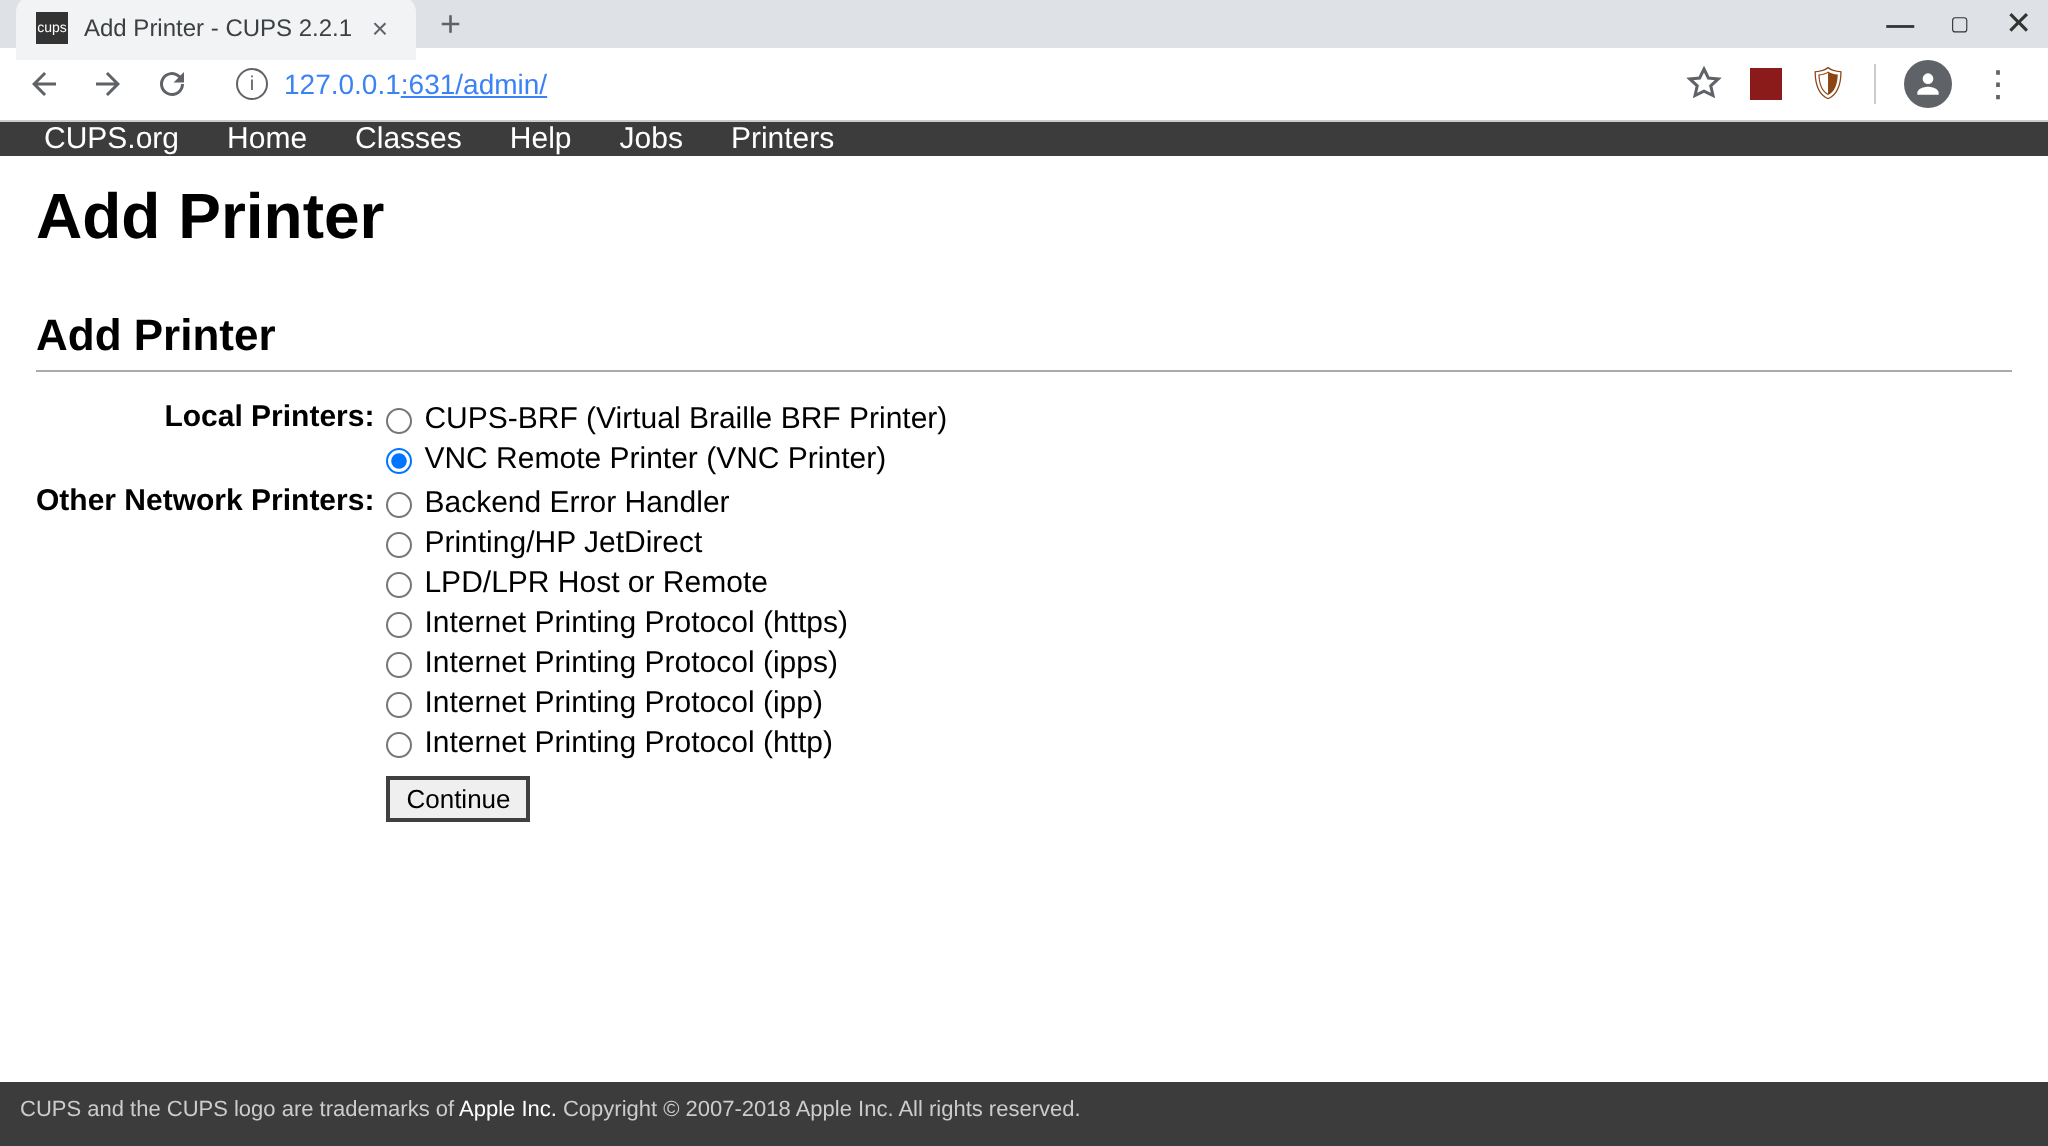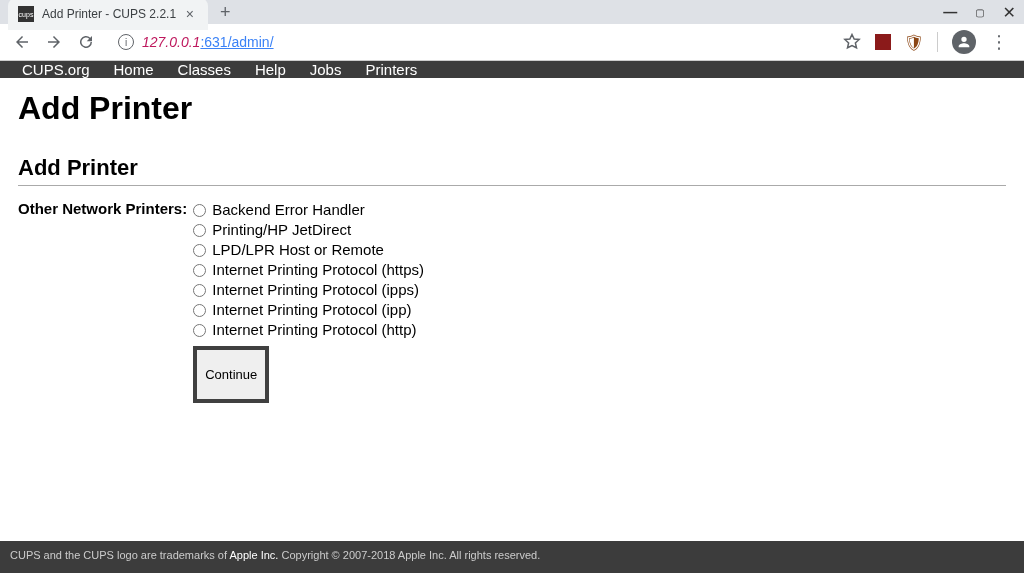--- a/index.html
+++ b/index.html
@@ -112,21 +112,21 @@
       width: 16px; height: 16px;
       border: 1px solid #5f6368;
       border-radius: 50%;
       display: flex;
       align-items: center;
       justify-content: center;
       font-size: 10px;
       margin-right: 8px;
       color: #5f6368;
     }
-    .url-host { color: #be185d; font-style: italic; }
+    .url-host { color: #3b82f6; }
     .url-path { color: #3b82f6; text-decoration: underline; }
     .toolbar-right {
       display: flex;
       align-items: center;
       gap: 14px;
       padding-right: 8px;
     }
     .toolbar-icon {
       width: 18px; height: 18px;
       display: flex;
@@ -205,24 +205,24 @@
       display: flex;
       align-items: center;
       gap: 4px;
       line-height: 20px;
     }
     .radio-row input[type=radio]{
       margin-right: 2px;
     }
     .continue-btn {
       margin-top: 4px;
-      padding: 17px 8px;
+      padding: 2px 8px;
       font-size: 13px;
       background: #efefef;
-      border: 4px solid #404040;
+      border: 2px solid #404040;
       cursor: pointer;
     }
     
     .footer {
       position: absolute;
       bottom: 0;
       left: 0;
       right: 0;
       background: #3c3c3c;
       color: #ccc;
@@ -296,20 +296,33 @@
     <a class="cups-nav-item">Jobs</a>
     <a class="cups-nav-item">Printers</a>
   </div>
 
 <div class="content">
   <h1 class="page-h1">Add Printer</h1>
   <h2 class="section-h2">Add Printer</h2>
 
   <table class="form-table">
     <tbody>
+        <tr>
+      <th>Local Printers:</th>
+      <td id="local-cell">
+            <div class="radio-row">
+              <input type="radio" name="printer" style="">
+              <span>CUPS-BRF (Virtual Braille BRF Printer)</span>
+            </div>
+            <div class="radio-row">
+              <input type="radio" name="printer" checked="" style="">
+              <span>VNC Remote Printer (VNC Printer)</span>
+            </div>
+          </td>
+    </tr>
     <tr>
       <th>Other Network Printers:</th>
       <td id="other-cell">
             <div class="radio-row">
               <input type="radio" name="printer" style="">
               <span>Backend Error Handler</span>
             </div>
             <div class="radio-row">
               <input type="radio" name="printer" style="">
               <span>Printing/HP JetDirect</span>

